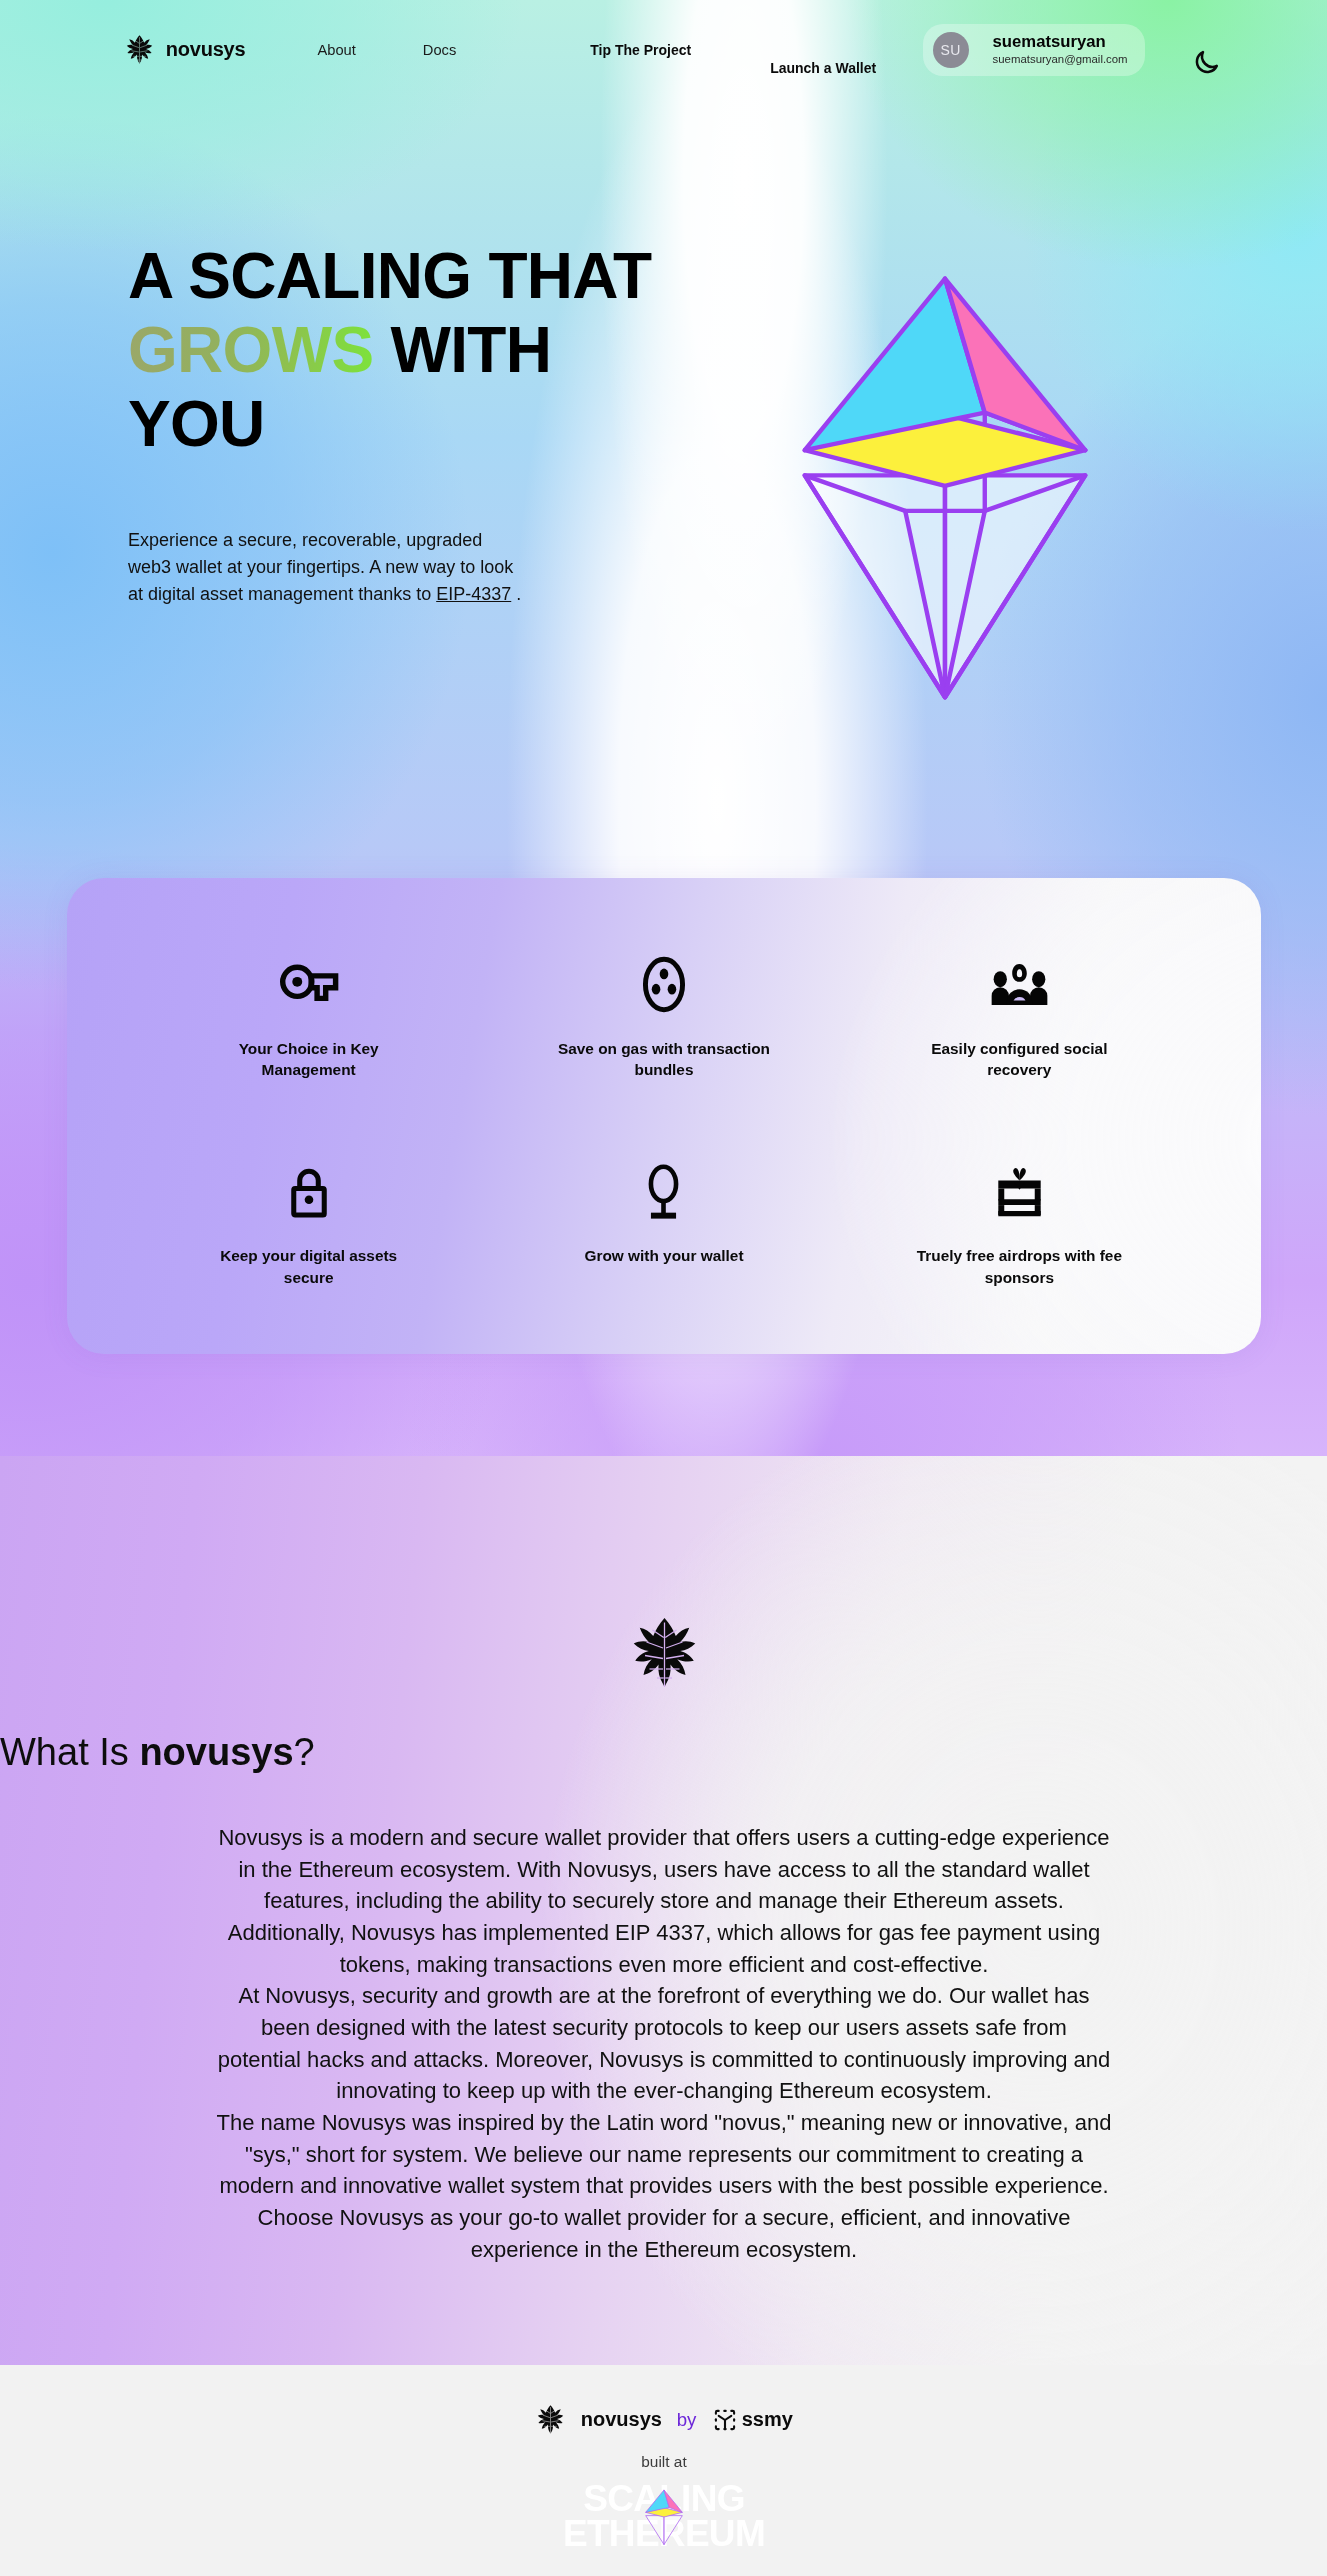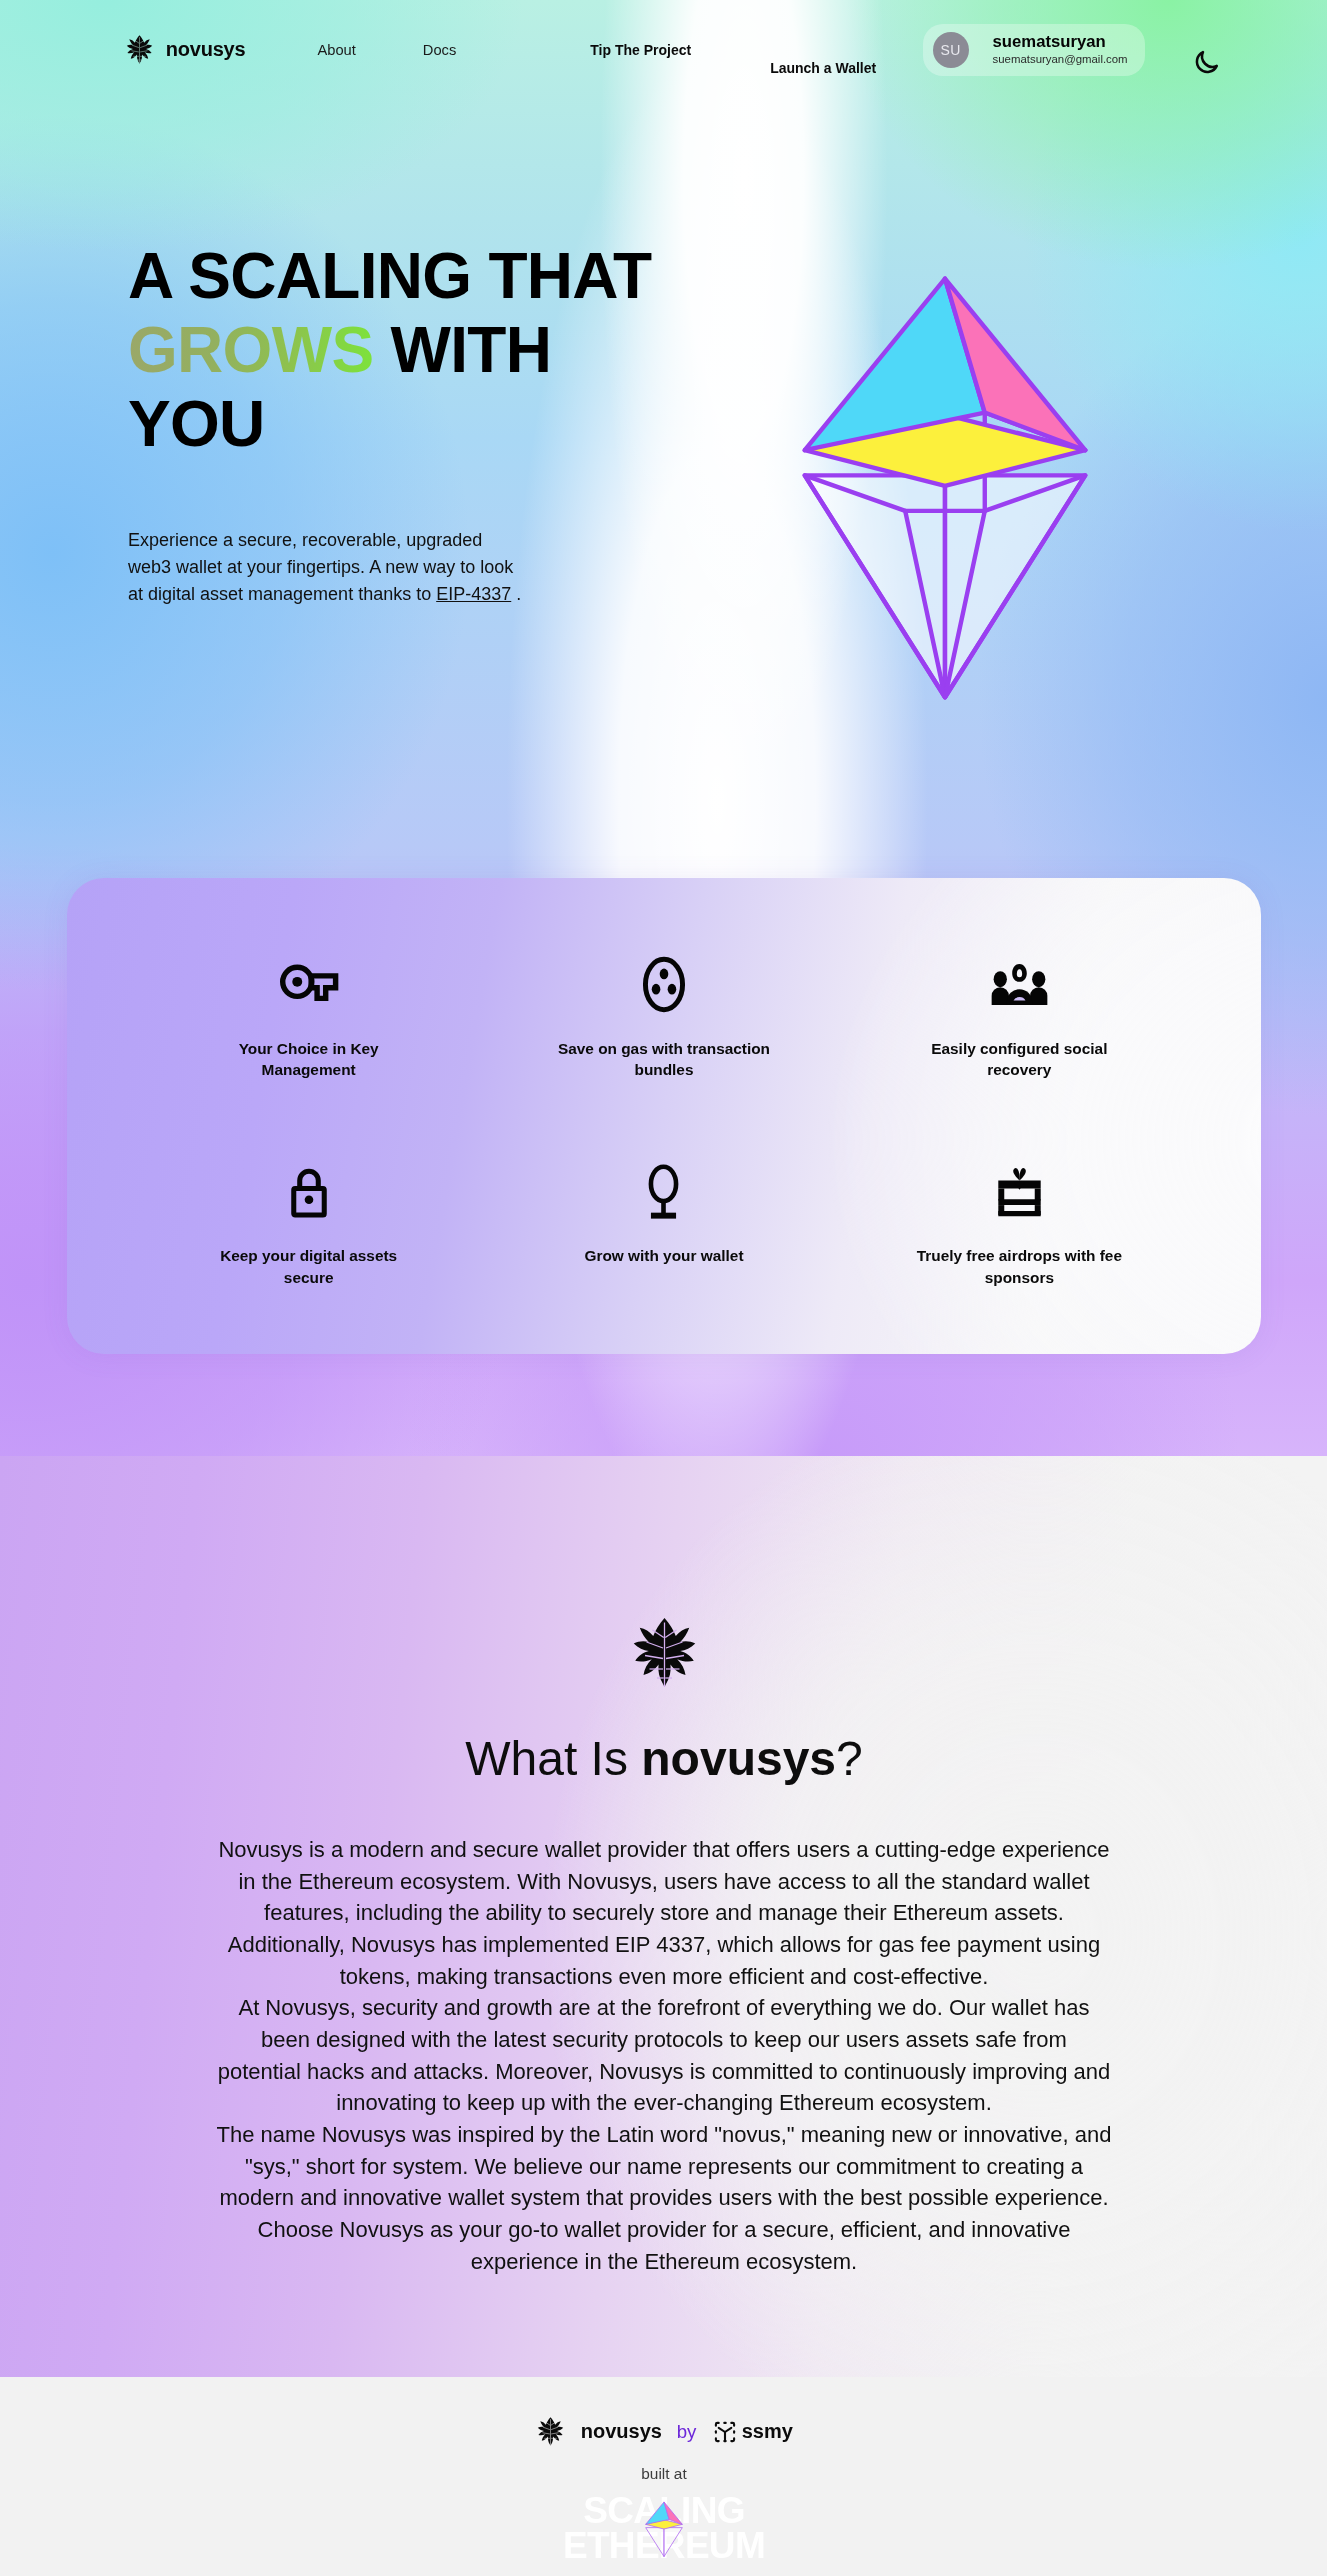--- a/index.html
+++ b/index.html
@@ -132,22 +132,22 @@
   .about {
     position:relative;
     padding:159px 0 100px 0;
     background:
       radial-gradient(ellipse 668px 735px at 78% 52%, rgba(243,243,243,1) 0%, rgba(243,243,243,0.82) 40%, rgba(243,243,243,0) 74%),
       linear-gradient(96deg, #cba5f3 0%, #d0aaf4 14%, #d9b8f2 30%, #e6d2f2 48%, #f0e8f3 64%, #f3f3f3 80%, #f3f3f3 100%);
   }
   .about-leaf { display:flex; justify-content:center; }
   .about-leaf svg { width:75px; height:75px; display:block; }
   .about-h2 {
-    margin-top:41px; text-align:center;
-    font-size:48px; color:#0d0d0d; font-weight:normal;
+    margin-top:41px; 
+    font-size:38px; color:#0d0d0d; font-weight:normal;
   }
   .about-h2 b { font-weight:bold; }
   .about-body {
     margin:48px auto 0 auto; width:895px;
   }
   .about-body p {
     font-size:22px; line-height:1.44; color:#111;
     text-align:center;
   }
 

